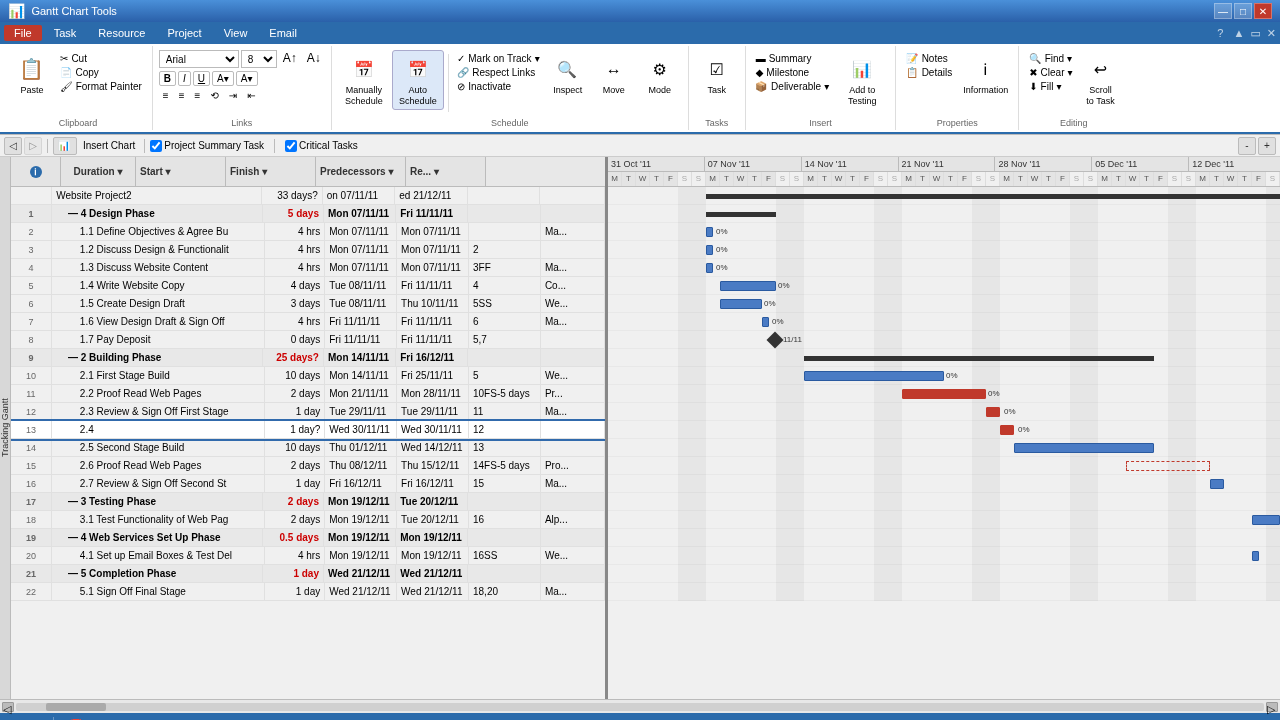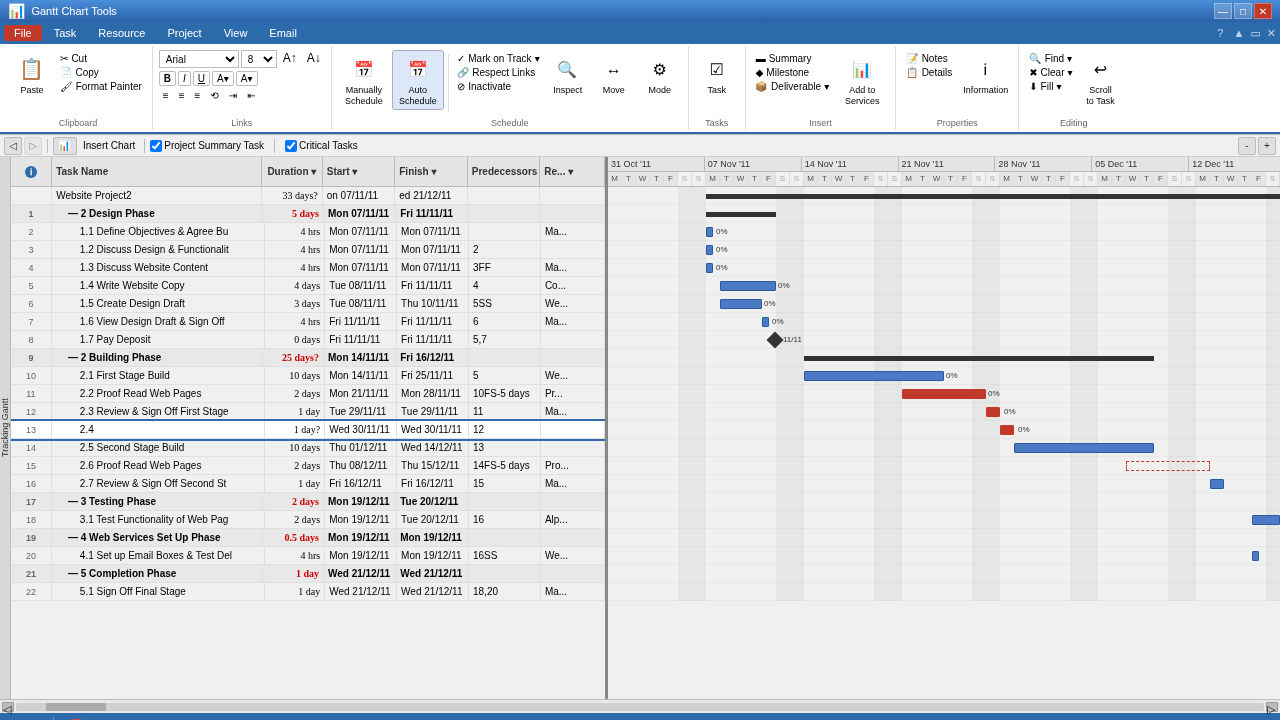--- a/index.html
+++ b/index.html
@@ -213,21 +213,21 @@
       overflow: hidden;
       white-space: nowrap;
       text-overflow: ellipsis;
       border-right: 1px solid #e0e0e0;
       height: 100%;
       display: flex;
       align-items: center;
     }
     .cell-rownum { width: 50px; justify-content: center; color: #666; font-size: 9px; }
     .cell-taskname { width: 265px; }
-    .cell-duration { width: 75px; justify-content: flex-end; font-family: Liberation Serif, serif; }
+    .cell-duration { width: 75px; justify-content: flex-end; }
     .cell-start { width: 90px; }
     .cell-finish { width: 90px; }
 
     .indent-1 { padding-left: 16px; }
     .indent-2 { padding-left: 28px; }
 
     
     #gantt-area {
       width: 680px;
       display: flex;
@@ -526,21 +526,21 @@
             <span>Milestone</span>
           </div>
           <div class="ribbon-btn-small">
             <span>📦</span>
             <span>Deliverable</span>
             <span>▾</span>
           </div>
         </div>
         <div class="ribbon-btn-large">
           <div class="btn-icon" style="font-size:16px;">📊</div>
-          <div class="btn-label">Add to Services</div>
+          <div class="btn-label">Add to Testing</div>
         </div>
       </div>
       <div class="ribbon-group-label">Insert</div>
     </div>
 
     <div class="ribbon-group">
       <div class="ribbon-buttons">
         <div class="ribbon-column">
           <div class="ribbon-btn-small">
             <span>📝</span>
@@ -612,41 +612,40 @@
   <div id="vertical-label" style="width:14px;background:#d8d8d8;border-right:1px solid #bbb;display:flex;align-items:center;justify-content:center;">
     <span class="vertical-text-container">Tracking Gantt</span>
   </div>
 
   <div style="display:flex;flex-direction:column;width:595px;flex-shrink:0;border-right:1px solid #888;overflow:hidden;">
 
     <div id="col-header">
       <div class="col-hdr col-rownum">
         <div class="info-btn" style="width:12px;height:12px;font-size:9px;">ℹ</div>
       </div>
-      <div class="col-hdr col-taskname">Task Name</div>
       <div class="col-hdr col-duration">Duration ▾</div>
       <div class="col-hdr col-start">Start ▾</div>
       <div class="col-hdr col-finish">Finish ▾</div>
       <div class="col-hdr col-pred">Predecessors ▾</div>
       <div class="col-hdr" style="width:80px;">Re... ▾</div>
     </div>
 
     <div id="data-rows">
     <div class="task-row row-0-bg">
     <div class="cell cell-rownum"></div>
     <div class="cell cell-taskname">Website Project2</div>
     <div class="cell cell-duration" style="">33 days?</div>
     <div class="cell cell-start" style="">on 07/11/11</div>
     <div class="cell cell-finish" style="">ed 21/12/11</div>
     <div class="cell col-pred" style="width:90px;"></div>
     <div class="cell" style="width:80px;"></div>
   </div>
         <div class="task-row phase-header">
     <div class="cell cell-rownum">1</div>
-    <div class="cell cell-taskname indent-1">— 2 Design Phase</div>
+    <div class="cell cell-taskname indent-1">— 4 Design Phase</div>
     <div class="cell cell-duration" style="color:#c00;font-weight:bold;">5 days</div>
     <div class="cell cell-start" style="font-weight:bold;">Mon 07/11/11</div>
     <div class="cell cell-finish" style="font-weight:bold;">Fri 11/11/11</div>
     <div class="cell col-pred" style="width:90px;"></div>
     <div class="cell" style="width:80px;"></div>
   </div>
         <div class="task-row">
     <div class="cell cell-rownum">2</div>
     <div class="cell cell-taskname indent-2">1.1 Define Objectives &amp; Agree Bu</div>
     <div class="cell cell-duration" style="">4 hrs</div>

